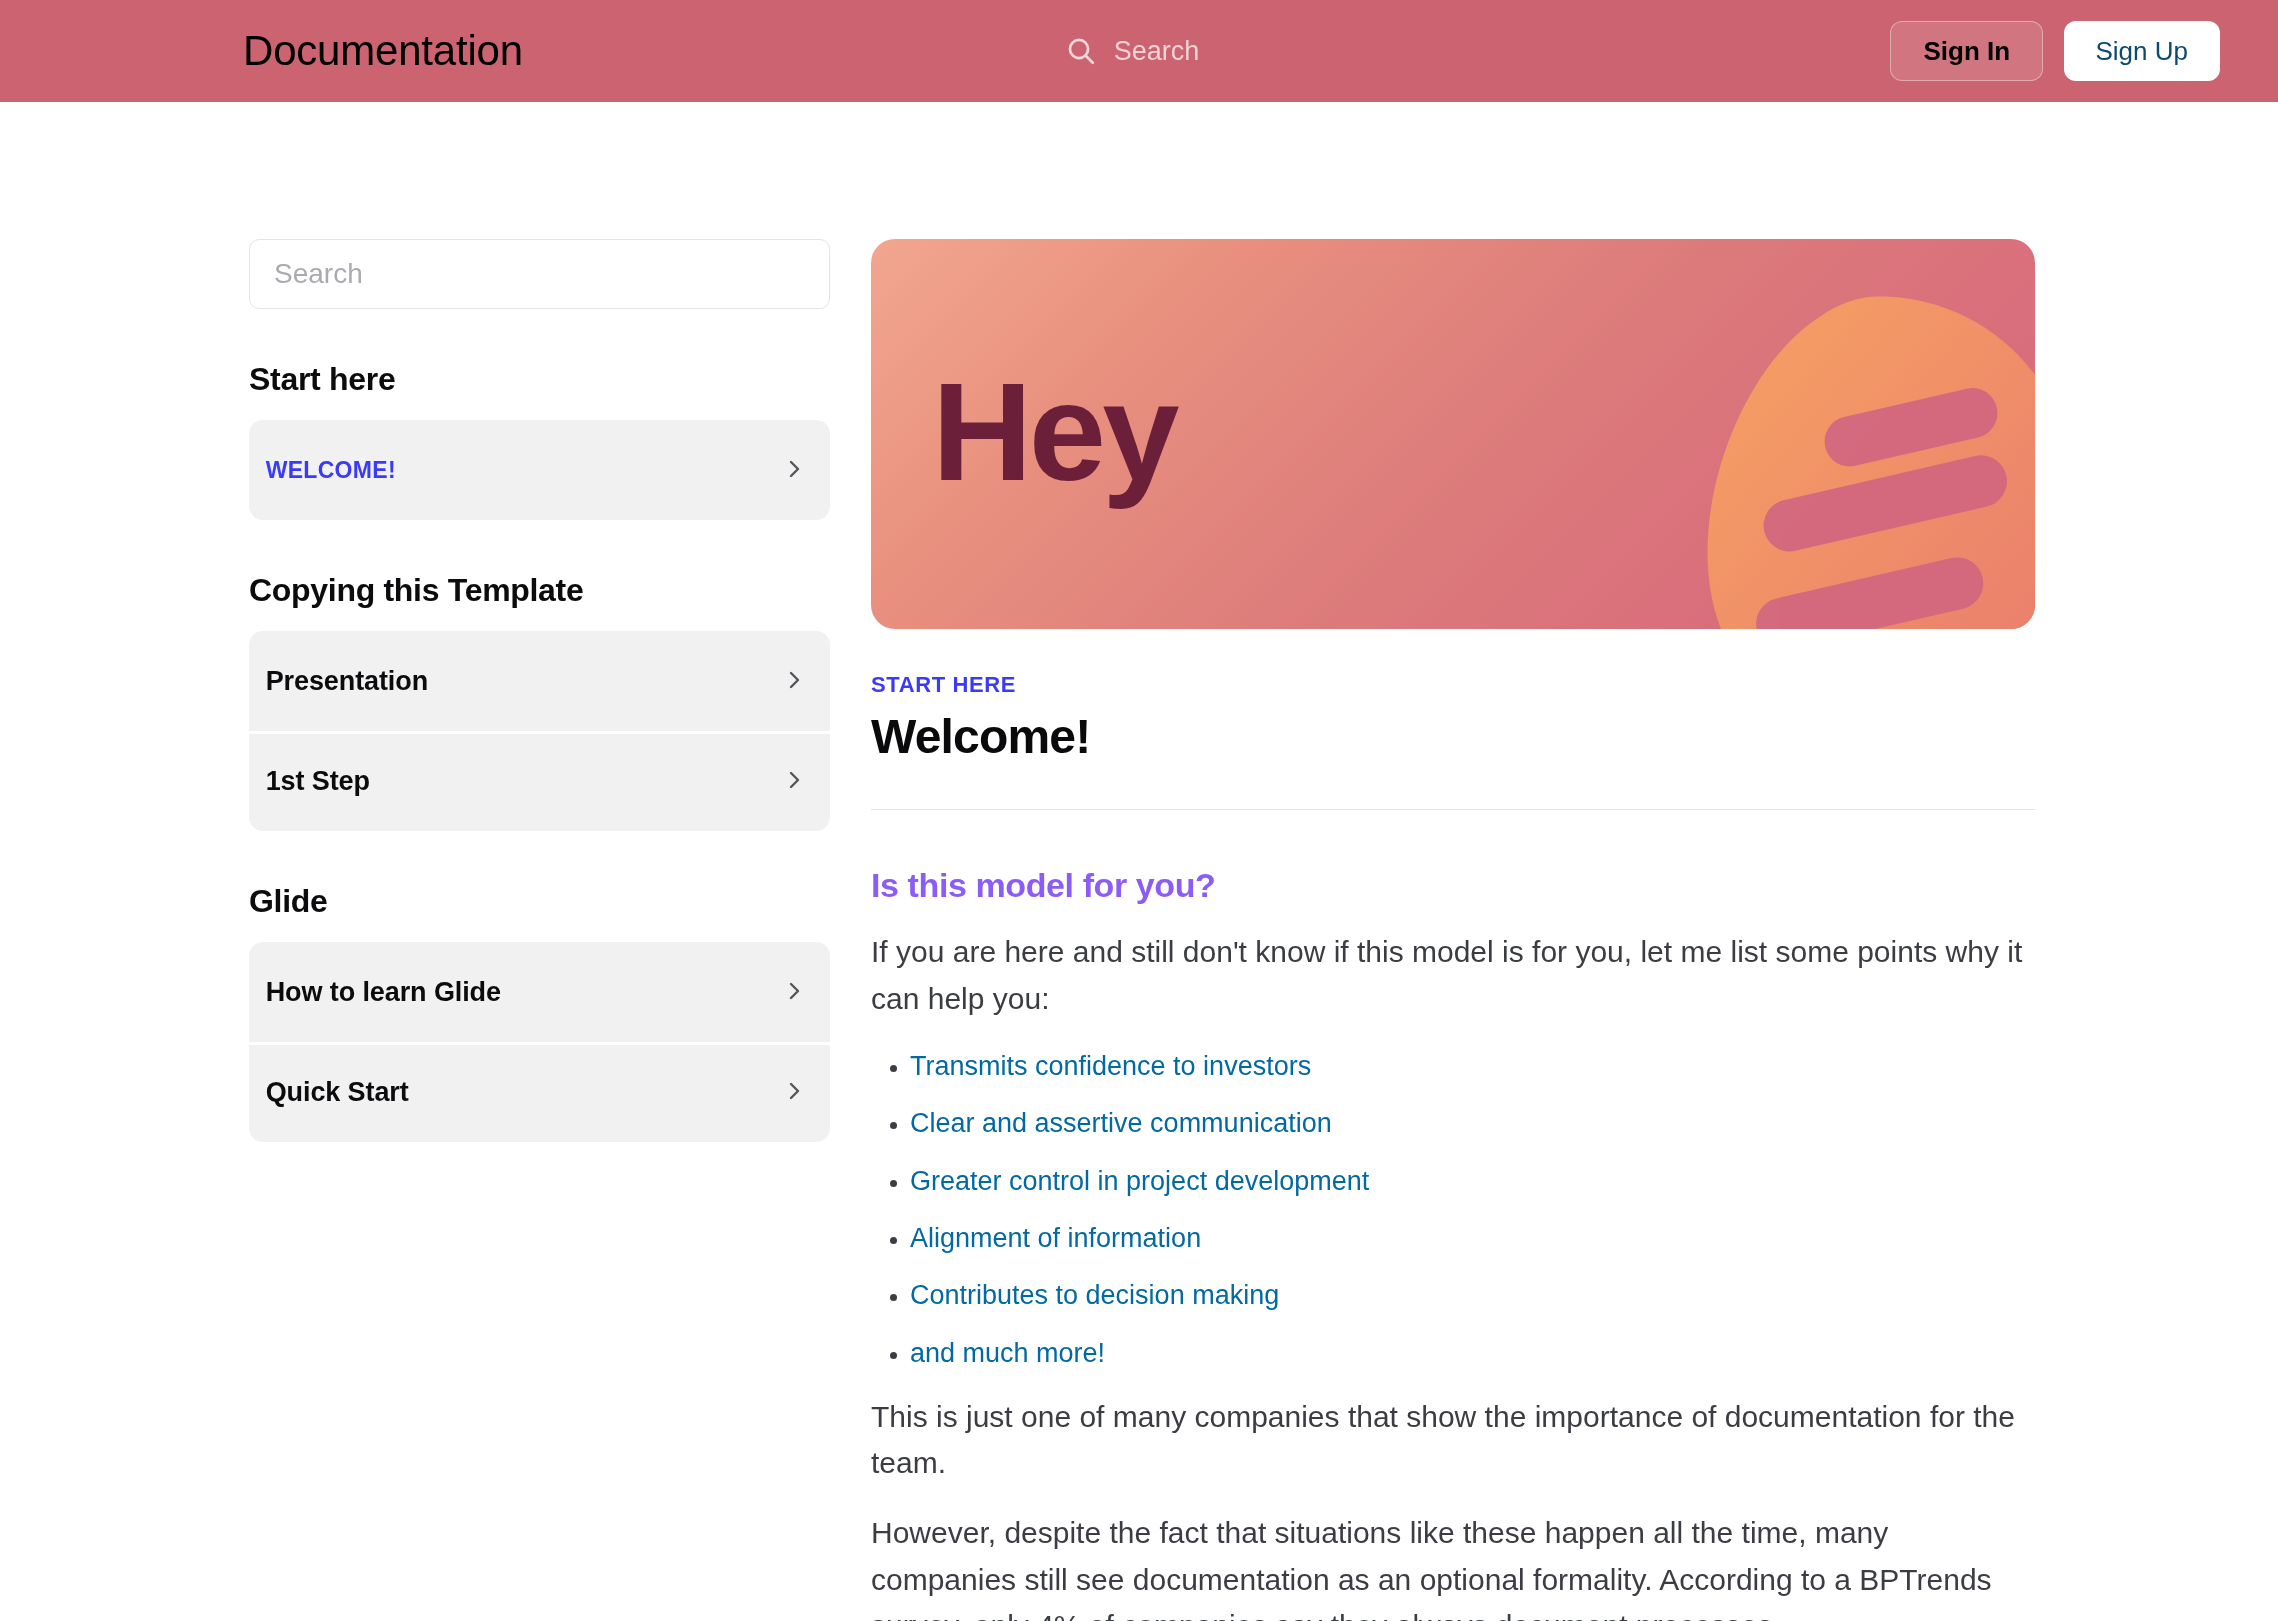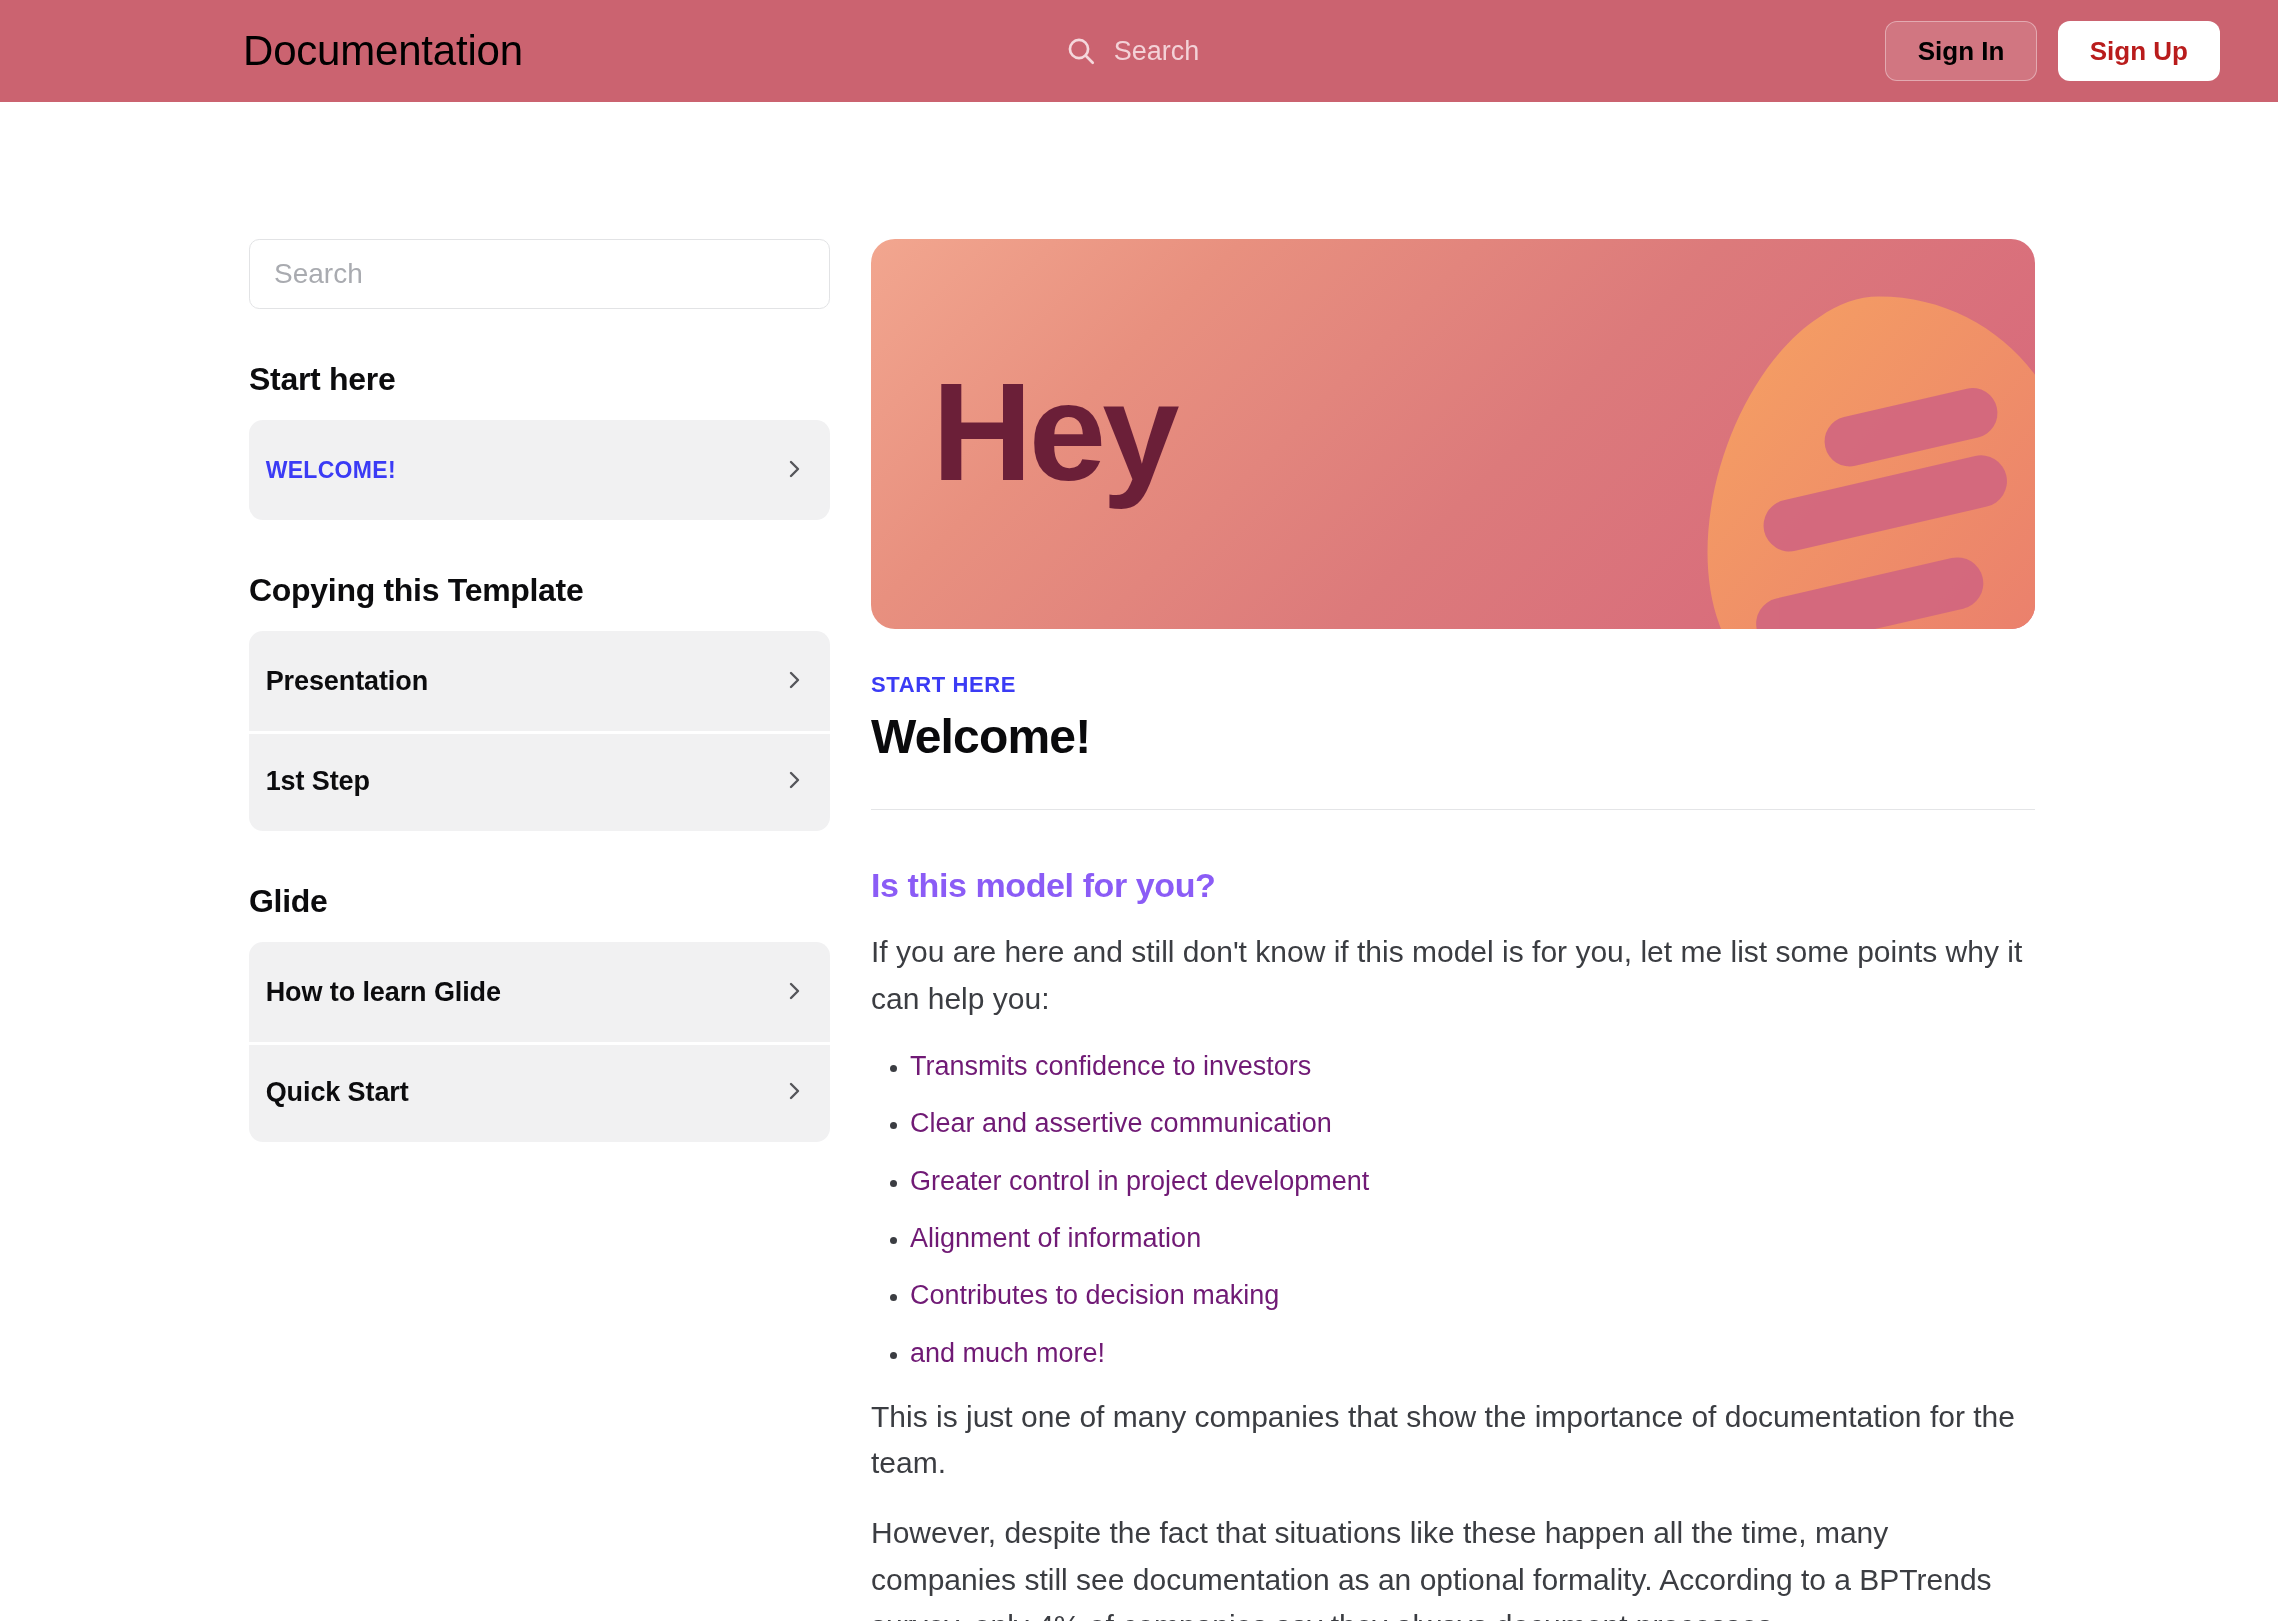--- a/index.html
+++ b/index.html
@@ -61,23 +61,23 @@
     font-weight: bold;
     padding: 16px 32px;
     line-height: 1;
     cursor: pointer;
     white-space: nowrap;
   }
   .btn-signup {
     background: #ffffff;
     border: none;
     border-radius: 12px;
-    color: #b91c1c;
+    color: #0c4a6e;
     font-size: 26px;
-    font-weight: bold;
+    font-weight: normal;
     padding: 16.7px 32px;
     line-height: 1;
     cursor: pointer;
     white-space: nowrap;
   }
 
   
   .shell {
     display: flex;
     align-items: flex-start;
@@ -209,21 +209,21 @@
     color: #3b3d42;
   }
   .body-list {
     margin-top: 28px;
     padding-left: 39px;
     list-style: disc;
   }
   .body-list li {
     font-size: 27px;
     line-height: 1.2;
-    color: #701a75;
+    color: #0369a1;
     margin-bottom: 25px;
   }
   .body-list li::marker { color: #3b3d42; font-size: 22px; }
 </style>
 </head>
 <body>
 
 <div class="topbar">
   <div class="brand">Documentation</div>
 

